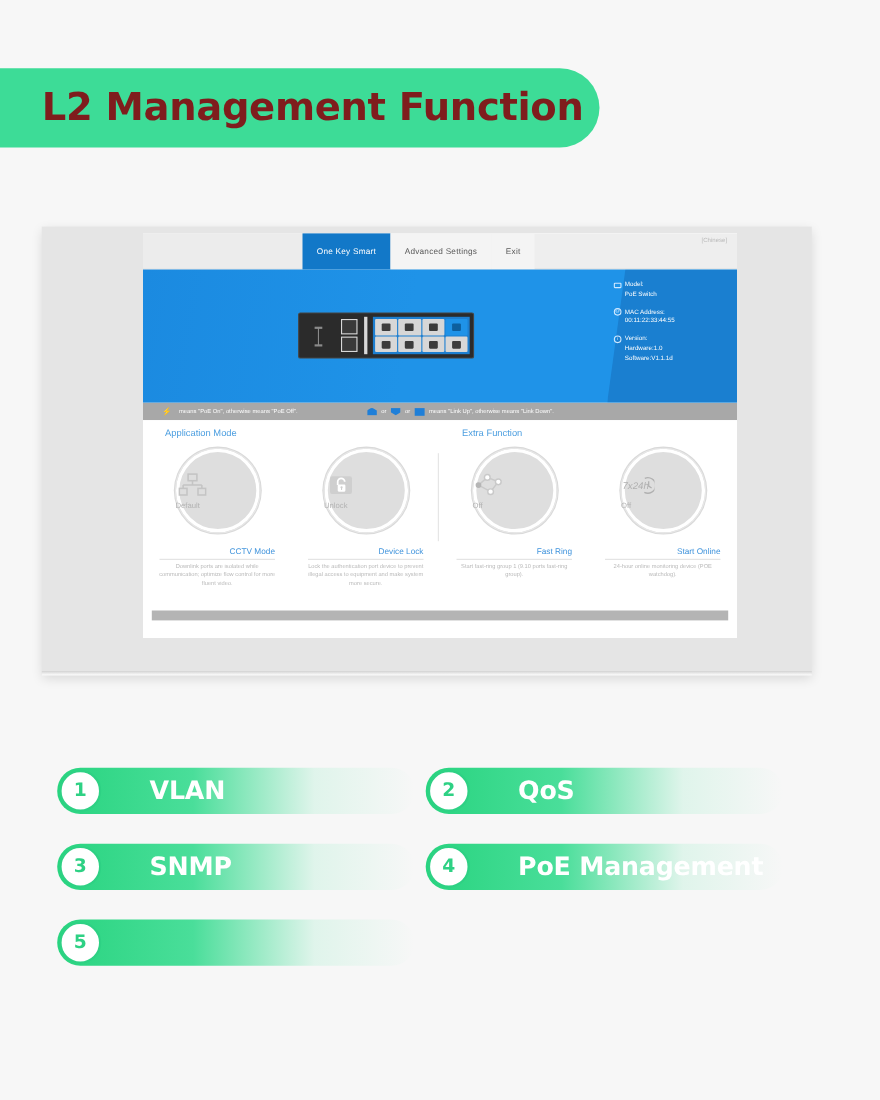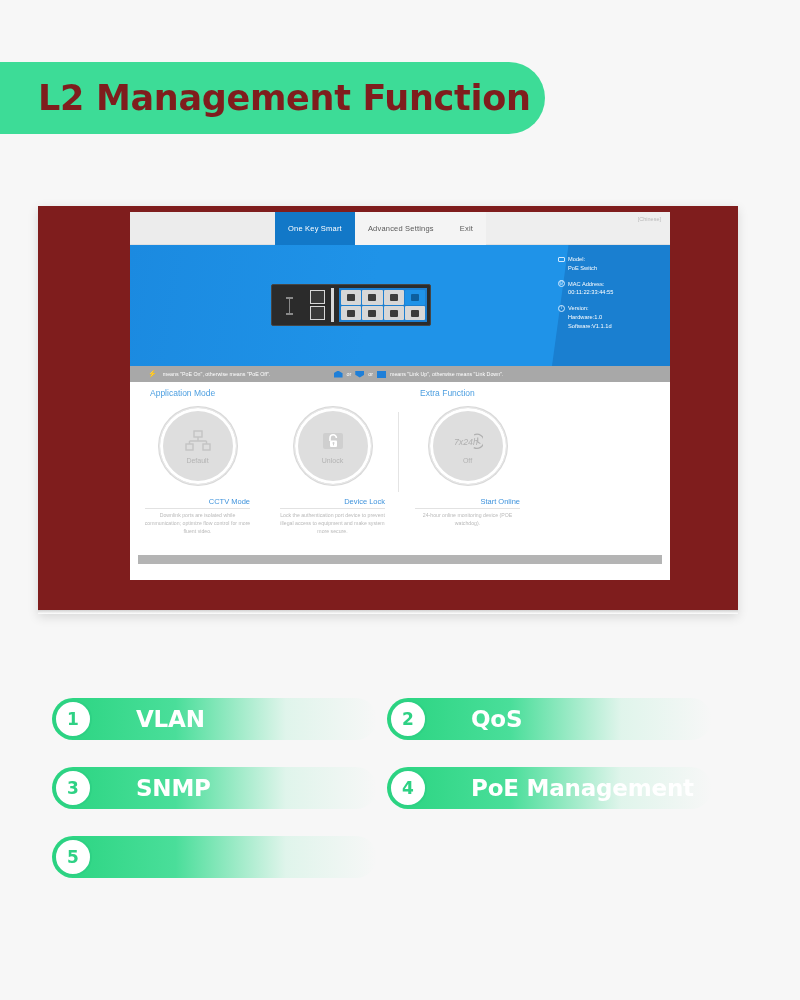--- a/index.html
+++ b/index.html
@@ -27,21 +27,21 @@
     letter-spacing: -0.3px;
     padding-left: 38px;
     font-family: "DejaVu Sans", sans-serif;
   }
 
   
   .shot-card {
     position: absolute;
     left: 38px; top: 206px;
     width: 700px; height: 408px;
-    background: #7f1d1d;
+    background: #e5e5e5;
     box-shadow: 0 3px 10px rgba(0,0,0,0.13);
   }
   .browser {
     position: absolute;
     left: 92px; top: 6px;
     width: 540px; height: 368px;
     background: #ffffff;
     overflow: hidden;
   }
 
@@ -168,21 +168,21 @@
   .sec-title.app { left: 20px; top: 6px; }
   .sec-title.extra { left: 290px; top: 6px; }
 
   .circles { position: absolute; left: 0; top: 25px; width: 100%; display: flex; }
   .cell { width: 25%; display: flex; flex-direction: column; align-items: center; }
   .circle {
     width: 78px; height: 78px; border-radius: 50%;
     background: #dedede;
     border: 1.5px solid #e8e8e8;
     box-shadow: inset 0 0 0 3px #ffffff, 0 0 0 1px #d9d9d9;
-    display: flex; flex-direction: column; align-items: center; justify-content: center;
+    display: flex; flex-direction: column; align-items: flex-start; justify-content: center;
     gap: 3px;
   }
   .circle-state { font-size: 7px; color: #b3b3b3; }
   .glyph { width: 30px; height: 26px; display:flex; align-items:center; justify-content:center; }
   .cell-title {
     margin-top: 12px; font-size: 7.5px; color: #3f93dc;
     padding-bottom: 2px; border-bottom: 1px solid #e2e2e2; width: 105px; text-align: right;
   }
   .cell-desc {
     margin-top: 3px; font-size: 5.2px; color: #b9b9b9; line-height: 1.5;
@@ -347,20 +347,36 @@
                 <circle cx="12.5" cy="13" r="1" fill="#cfcfcf"></circle>
                 <rect x="12" y="13" width="1" height="2.4" fill="#cfcfcf"></rect>
               </svg>
             </div>
             <div class="circle-state">Unlock</div>
           </div>
           <div class="cell-title">Device Lock</div>
           <div class="cell-desc">Lock the authentication port device to prevent illegal access to equipment and make system more secure.</div>
         </div>
 
+        <div class="cell">
+          <div class="circle">
+            <div class="glyph">
+              <svg width="28" height="22" viewBox="0 0 28 22">
+                <path d="M4 11 L12 4 L22 8 L15 17 Z" fill="none" stroke="#c9c9c9" stroke-width="1.3"></path>
+                <circle cx="4" cy="11" r="2.6" fill="#b5b5b5"></circle>
+                <circle cx="12" cy="4" r="2.6" fill="#ffffff" stroke="#c9c9c9" stroke-width="1.3"></circle>
+                <circle cx="22" cy="8" r="2.6" fill="#ffffff" stroke="#c9c9c9" stroke-width="1.3"></circle>
+                <circle cx="15" cy="17" r="2.6" fill="#ffffff" stroke="#c9c9c9" stroke-width="1.3"></circle>
+              </svg>
+            </div>
+            <div class="circle-state">Off</div>
+          </div>
+          <div class="cell-title">Fast Ring</div>
+          <div class="cell-desc">Start fast-ring group 1 (9.10 ports fast-ring group).</div>
+        </div>
 
         <div class="cell">
           <div class="circle">
             <div class="glyph">
               <svg width="34" height="22" viewBox="0 0 34 22">
                 <text x="1" y="15" font-family="Liberation Sans, sans-serif" font-size="10" font-style="italic" fill="#b0b0b0">7x24h</text>
                 <path d="M24 4 A8 8 0 1 1 23.5 18.5" fill="none" stroke="#b0b0b0" stroke-width="1.4"></path>
                 <path d="M28 7 v5 l3 2" fill="none" stroke="#b0b0b0" stroke-width="1.3"></path>
               </svg>
             </div>

